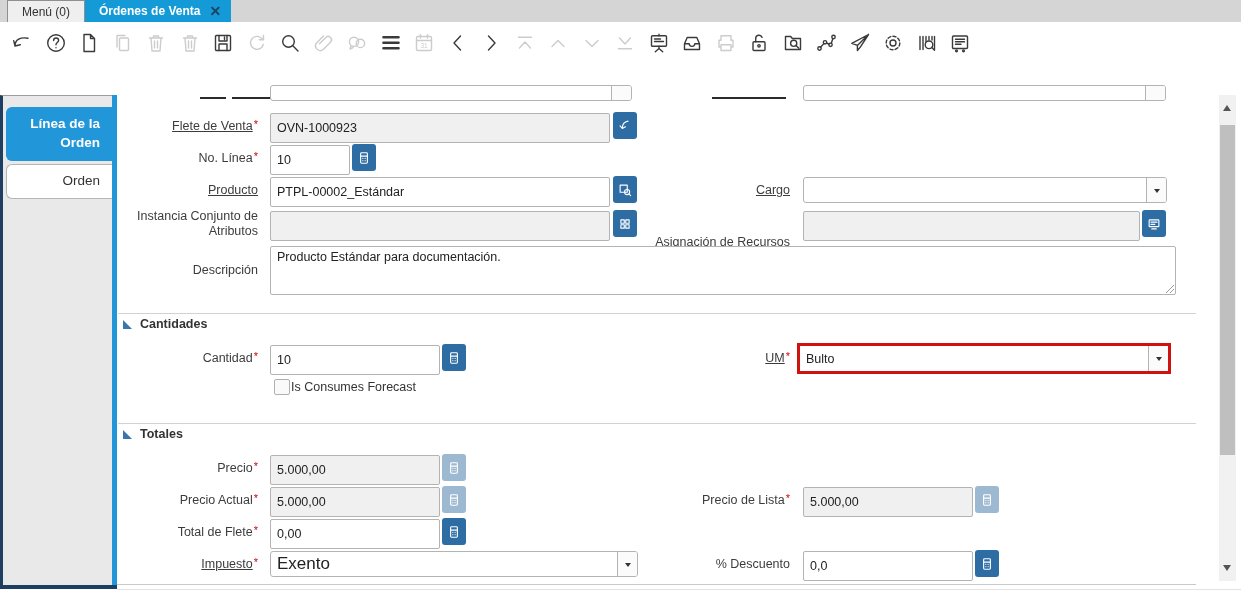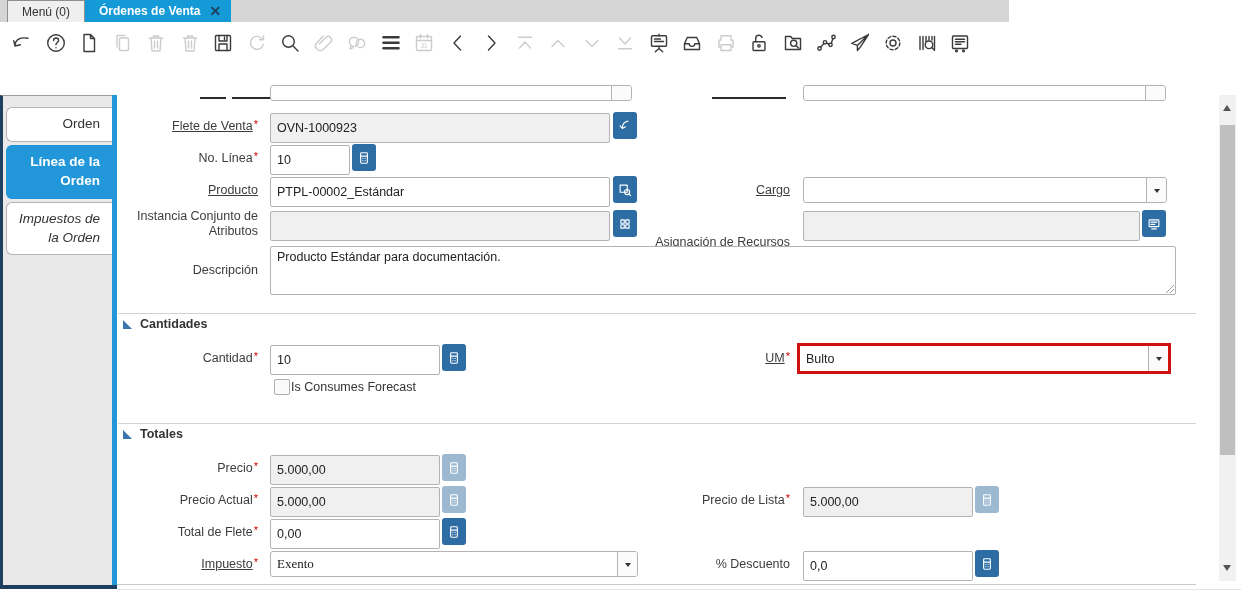--- a/index.html
+++ b/index.html
@@ -1,20 +1,20 @@
 <!DOCTYPE html>
 <html><head>
 <meta charset="utf-8">
 <style>
   html,body{margin:0;padding:0;background:#fff;}
   #page{position:relative;width:1241px;height:591px;overflow:hidden;background:#fff;
         font-family:"Liberation Sans",sans-serif;}
 
   
-  .tabbar{position:absolute;left:0;top:0;width:1009px;height:22px;background:#d5d5d5;
+  .tabbar{position:absolute;left:0;top:0;width:1241px;height:22px;background:#d5d5d5;
           display:flex;align-items:stretch;font-size:12px;}
   .menu-tab{margin-left:7px;padding:0 14px;background:#efefef;border:1px solid #8f8f8f;
             border-bottom:none;color:#333;display:flex;align-items:center;cursor:pointer;}
   .active-tab{padding:0 10px 0 14px;background:#149bd7;color:#fff;display:flex;
               align-items:center;gap:9px;font-weight:bold;cursor:pointer;}
   .close-x{color:#1d4262;font-weight:bold;font-size:14px;line-height:1;cursor:pointer;}
 
   
   .toolbar{position:absolute;left:0;top:22px;width:1241px;height:41px;background:#fff;
            display:flex;align-items:center;padding-left:10px;gap:9.5px;box-sizing:border-box;}
@@ -48,21 +48,21 @@
   .readonly{background:#f0f0f0;}
   .num{text-align:left;}
   .btn{position:absolute;width:24px;height:27px;background:#2e6da4;border-radius:3px;
        display:flex;align-items:center;justify-content:center;cursor:pointer;box-sizing:border-box;}
   .btn.disabled{background:#9db9d2;cursor:default;}
   .btn svg{width:18px;height:18px;stroke:#fff;fill:none;stroke-width:1.5;
            stroke-linecap:round;stroke-linejoin:round;}
   .combo{position:absolute;height:26px;border:1px solid #b3b3b3;border-radius:3px;background:#fff;
          display:flex;box-sizing:border-box;}
   .combo input{flex:1;border:none;outline:none;padding:0 6px;background:transparent;min-width:0;
-               font-family:Liberation Serif, serif;font-size:13px;color:#222;}
+               font-family:Liberation Sans, sans-serif;font-size:17px;color:#222;}
   .dd{width:19px;border-left:1px solid #b3b3b3;background:#fbfbfb;display:flex;align-items:center;
       justify-content:center;border-radius:0 2px 2px 0;cursor:pointer;}
   .dd i{display:block;width:0;height:0;border:3.5px solid transparent;border-top:4.5px solid #333;
         margin-top:4px;}
   .hlbox{position:absolute;left:797px;top:343px;width:374px;height:31px;
          border:3px solid #cf1110;box-sizing:border-box;display:flex;background:#fff;}
   .hlbox .combo-in{flex:1;display:flex;border:none;}
   .hlbox input{flex:1;border:none;outline:none;padding:0 6px;min-width:0;
                font-family:"Liberation Sans",sans-serif;font-size:12.5px;color:#222;}
   textarea.desc{position:absolute;left:270px;top:246px;width:906px;height:49px;
@@ -215,23 +215,22 @@
         </svg></span>
       <span class="ticon"><svg viewBox="0 0 24 24">
           <rect x="4.5" y="5" width="15" height="12.5" rx="1"></rect>
           <path d="M7.5 8.3h9 M7.5 10.8h9 M7.5 13.3h5.5"></path>
           <circle cx="8.5" cy="19.8" r="0.9"></circle>
           <circle cx="15.5" cy="19.8" r="0.9"></circle>
         </svg></span>
     </div>
 
   <div class="sidebar">
+      <div class="stab active">Línea de la Orden</div>
       <div class="stab">Orden</div>
-      <div class="stab active">Línea de la Orden</div>
-      <div class="stab italic">Impuestos de la Orden</div>
     </div>
   <div class="sash"></div>
 
   <span class="clip-line" style="left:200px;top:97px;width:26px;"></span>
   <span class="clip-line" style="left:232px;top:97px;width:58px;"></span>
   <div class="combo" style="left:270px;top:85px;width:362px;height:16px;">
     <input style="">
     <span class="dd"></span>
   </div>
   <span class="clip-line" style="left:712px;top:97px;width:74px;"></span>

